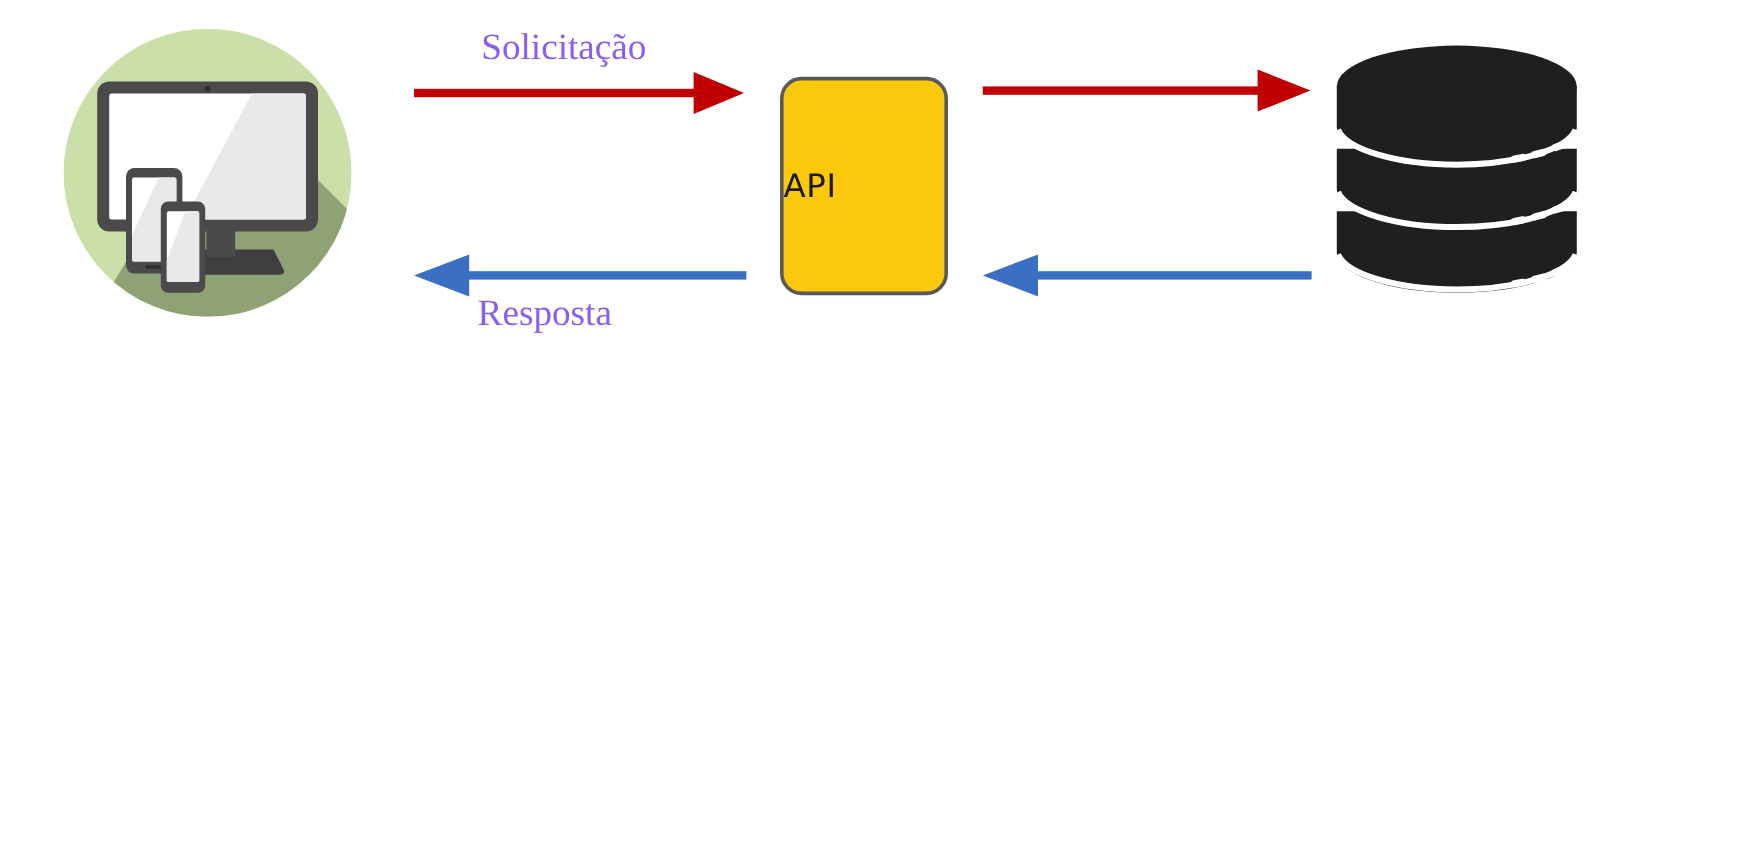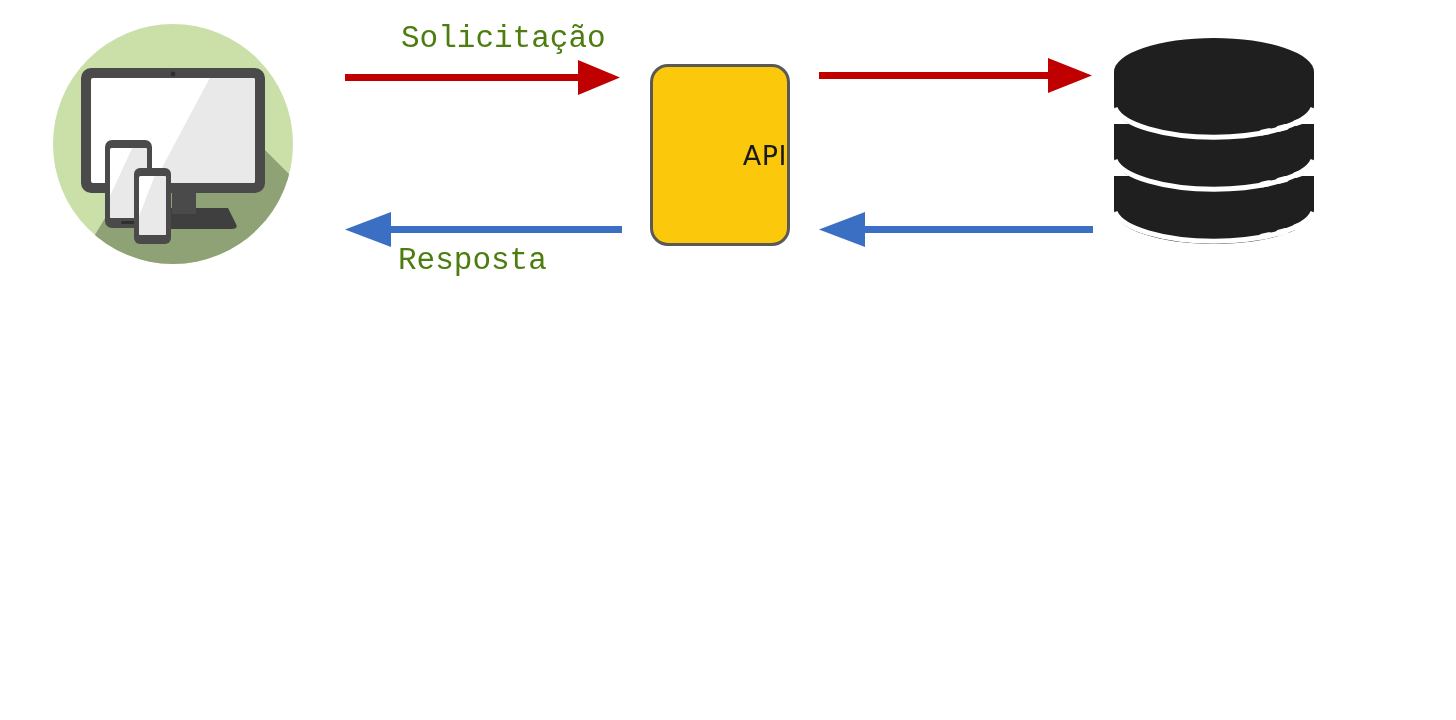--- a/index.html
+++ b/index.html
@@ -39,21 +39,21 @@
     left: 650px;
     top: 64px;
     width: 140px;
     height: 182px;
     background: #FCC80B;
     border: 3px solid #595959;
     border-radius: 18px;
     box-sizing: border-box;
     display: flex;
     align-items: center;
-    justify-content: flex-end;
+    justify-content: flex-start;
   }
   .api-label {
     font-size: 27px;
     color: #1a1a1a;
     font-family: "DejaVu Sans", "Liberation Sans", sans-serif;
     letter-spacing: 0.5px;
     line-height: 1;
   }
 
   
@@ -71,23 +71,23 @@
     left: 0;
     top: 0;
     width: 1456px;
     height: 720px;
     pointer-events: none;
   }
 
   
   .flow-label {
     position: absolute;
-    color: #4d7c0f;
+    color: #8b5cf6;
     font-size: 31px;
-    font-family: Liberation Mono, monospace;
+    font-family: Liberation Serif, serif;
     white-space: nowrap;
     line-height: 1;
   }
   .label-request  { left: 401px; top: 23px; }
   .label-response { left: 398px; top: 245px; }
 </style>
 </head>
 <body>
 
 <div id="canvas">

